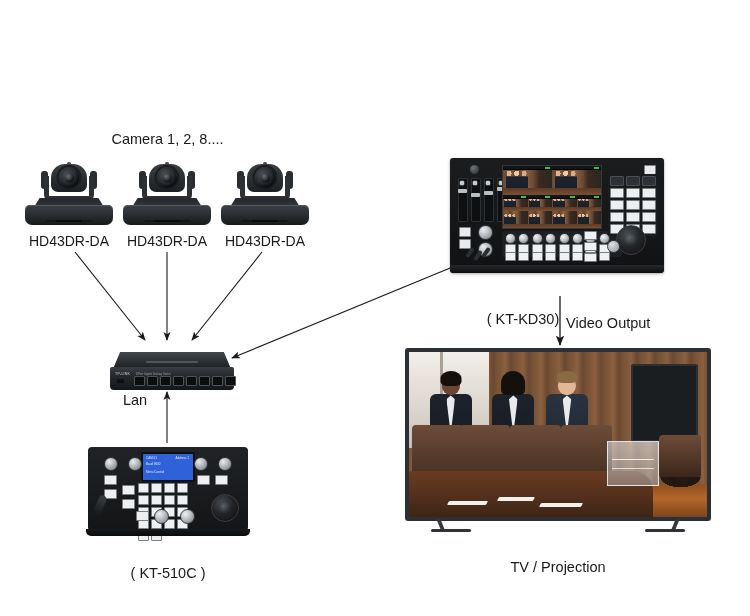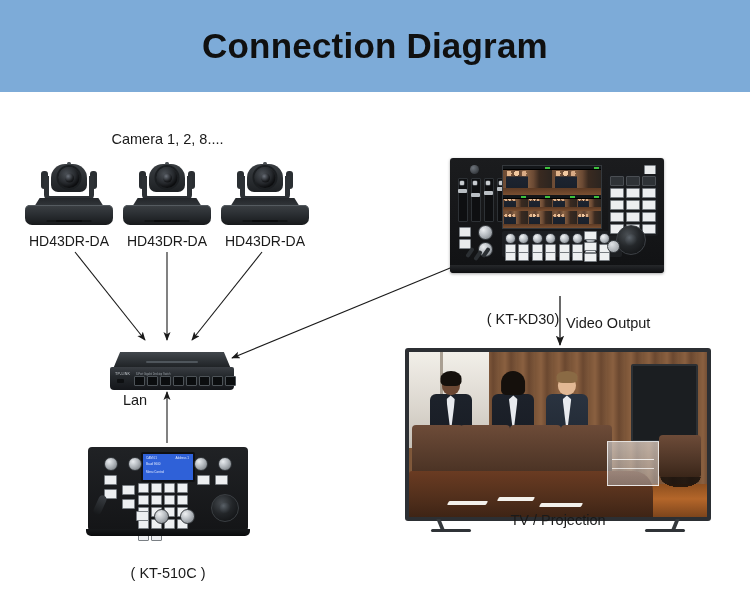--- a/index.html
+++ b/index.html
@@ -396,23 +396,20 @@
   }
 
   
   .arrows{position:absolute;left:0;top:0;width:750px;height:616px;pointer-events:none;}
 </style>
 </head>
 <body>
 
 <div id="page">
 
-  <div class="header">
-    <div class="header-title">Connection Diagram</div>
-  </div>
 
   <svg class="arrows" viewBox="0 0 750 616" xmlns="http://www.w3.org/2000/svg">
     <defs>
       <marker id="ah" markerWidth="9" markerHeight="9" refX="7.2" refY="3.2" orient="auto" markerUnits="strokeWidth">
         <path d="M0,0 L8,3.2 L0,6.4 L1.9,3.2 z" fill="#1a1a1a"></path>
       </marker>
     </defs>
 
     <line x1="75" y1="252" x2="145" y2="340" stroke="#1a1a1a" stroke-width="1.1" marker-end="url(#ah)"></line>
 
@@ -713,15 +710,15 @@
         <div class="scene-paper" style="left:13%;bottom:7%;width:13%;"></div>
         <div class="scene-paper" style="left:30%;bottom:10%;width:12%;"></div>
         <div class="scene-paper" style="left:44%;bottom:6%;width:14%;"></div>
         <div class="scene-box"></div>
       </div>
     </div>
     <div class="tv-stand-l" style="left:26px;"></div>
     <div class="tv-stand-r" style="right:26px;"></div>
   </div>
 
-  <div class="lbl big" style="left:478px;top:511px;width:160px;text-align:center;">TV / Projection</div>
+  <div class="lbl big" style="left:478px;top:558px;width:160px;text-align:center;">TV / Projection</div>
 
 </div>
 
 </body></html>

